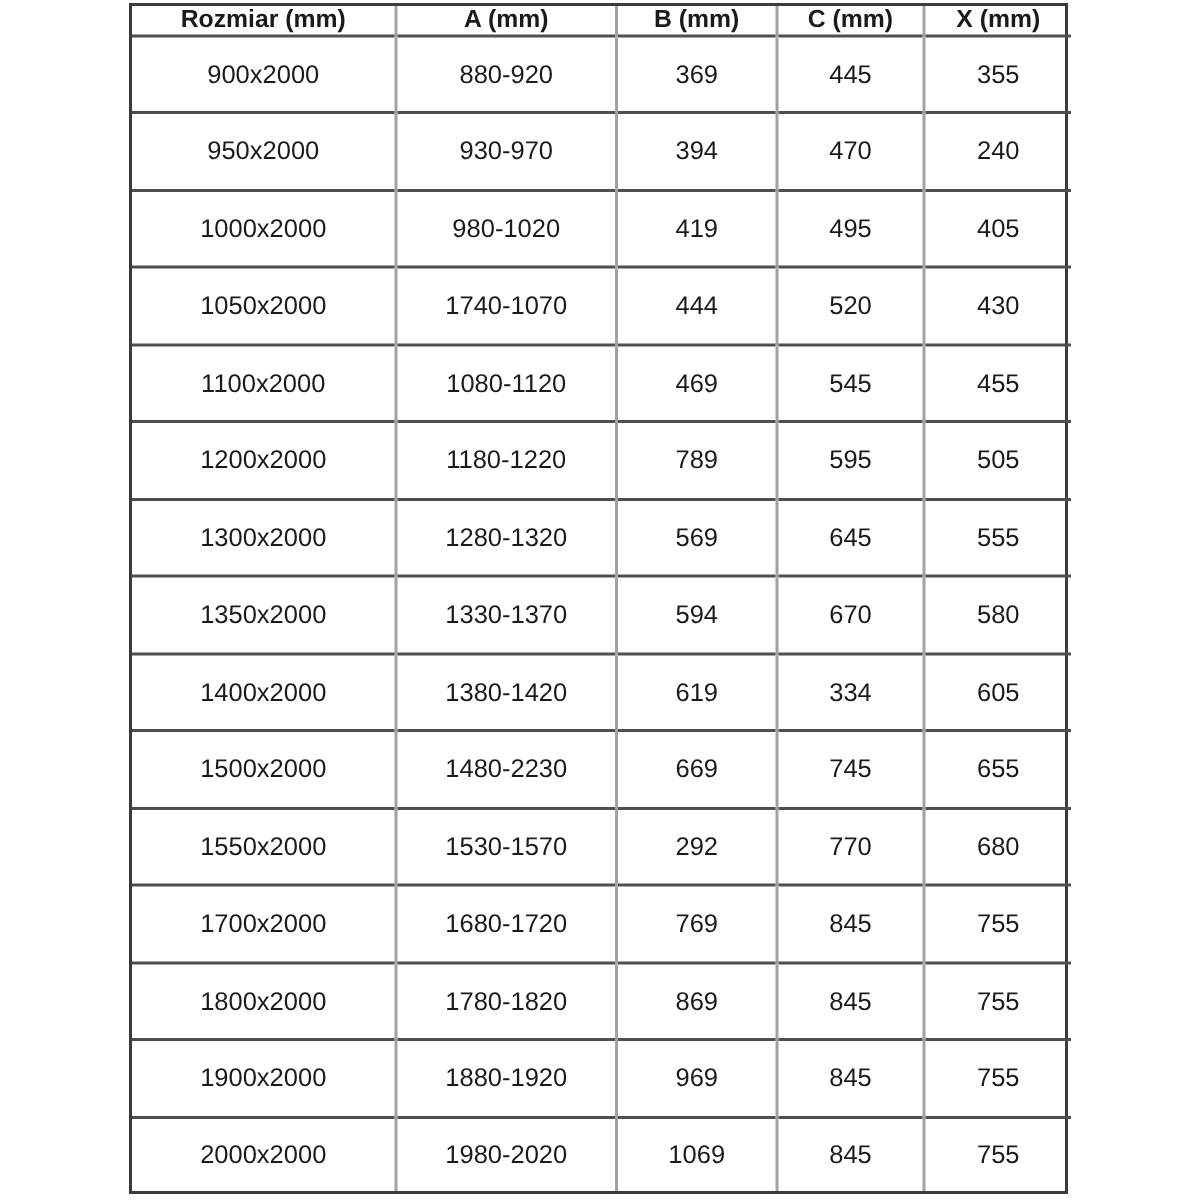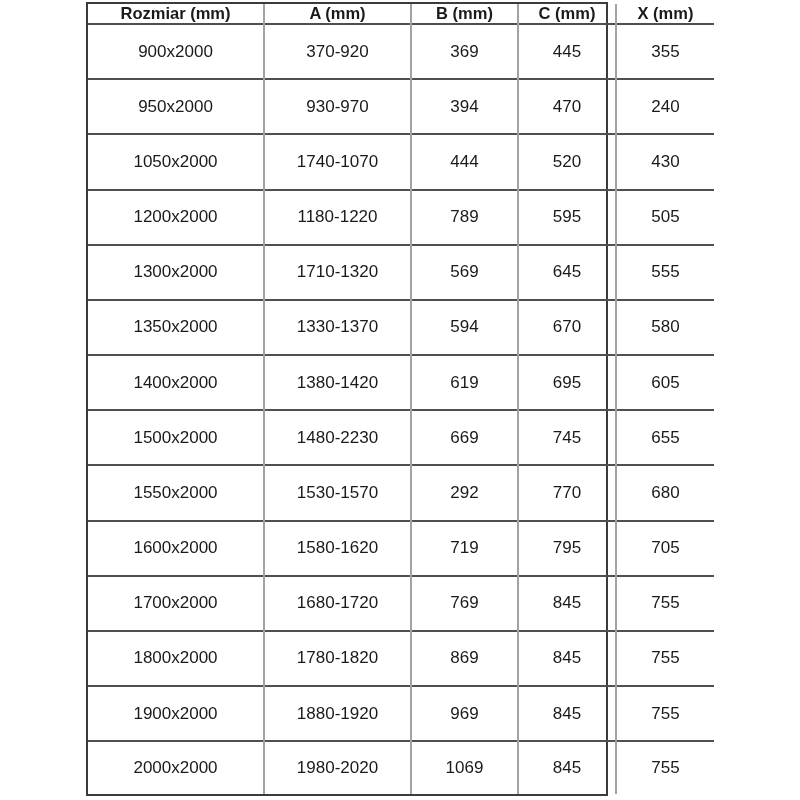--- a/index.html
+++ b/index.html
@@ -14,21 +14,21 @@
   .canvas {
     position: relative;
     width: 800px;
     height: 800px;
     background: #ffffff;
   }
   .table-wrap {
     position: absolute;
     left: 86px;
     top: 2px;
-    width: 522px;
+    width: 626px;
     height: 794px;
     border: 2px solid #3b3b3b;
     box-sizing: border-box;
     background: #ffffff;
   }
   table.size-table {
     width: 100%;
     height: 100%;
     border-collapse: collapse;
     table-layout: fixed;
@@ -75,87 +75,94 @@
             <th>Rozmiar (mm)</th>
             <th>A (mm)</th>
             <th>B (mm)</th>
             <th>C (mm)</th>
             <th>X (mm)</th>
           </tr>
       </thead>
       <tbody>
           <tr>
             <td>900x2000</td>
-            <td>370-920</td>
+            <td>880-920</td>
             <td>369</td>
             <td>445</td>
             <td>355</td>
           </tr>
           <tr>
             <td>950x2000</td>
             <td>930-970</td>
             <td>394</td>
             <td>470</td>
             <td>240</td>
           </tr>
           <tr>
+            <td>1000x2000</td>
+            <td>980-1020</td>
+            <td>419</td>
+            <td>495</td>
+            <td>405</td>
+          </tr>
+          <tr>
             <td>1050x2000</td>
             <td>1740-1070</td>
             <td>444</td>
             <td>520</td>
             <td>430</td>
+          </tr>
+          <tr>
+            <td>1100x2000</td>
+            <td>1080-1120</td>
+            <td>469</td>
+            <td>545</td>
+            <td>455</td>
           </tr>
           <tr>
             <td>1200x2000</td>
             <td>1180-1220</td>
             <td>789</td>
             <td>595</td>
             <td>505</td>
           </tr>
           <tr>
             <td>1300x2000</td>
-            <td>1710-1320</td>
+            <td>1280-1320</td>
             <td>569</td>
             <td>645</td>
             <td>555</td>
           </tr>
           <tr>
             <td>1350x2000</td>
             <td>1330-1370</td>
             <td>594</td>
             <td>670</td>
             <td>580</td>
           </tr>
           <tr>
             <td>1400x2000</td>
             <td>1380-1420</td>
             <td>619</td>
-            <td>695</td>
+            <td>334</td>
             <td>605</td>
           </tr>
           <tr>
             <td>1500x2000</td>
             <td>1480-2230</td>
             <td>669</td>
             <td>745</td>
             <td>655</td>
           </tr>
           <tr>
             <td>1550x2000</td>
             <td>1530-1570</td>
             <td>292</td>
             <td>770</td>
             <td>680</td>
-          </tr>
-          <tr>
-            <td>1600x2000</td>
-            <td>1580-1620</td>
-            <td>719</td>
-            <td>795</td>
-            <td>705</td>
           </tr>
           <tr>
             <td>1700x2000</td>
             <td>1680-1720</td>
             <td>769</td>
             <td>845</td>
             <td>755</td>
           </tr>
           <tr>
             <td>1800x2000</td>

